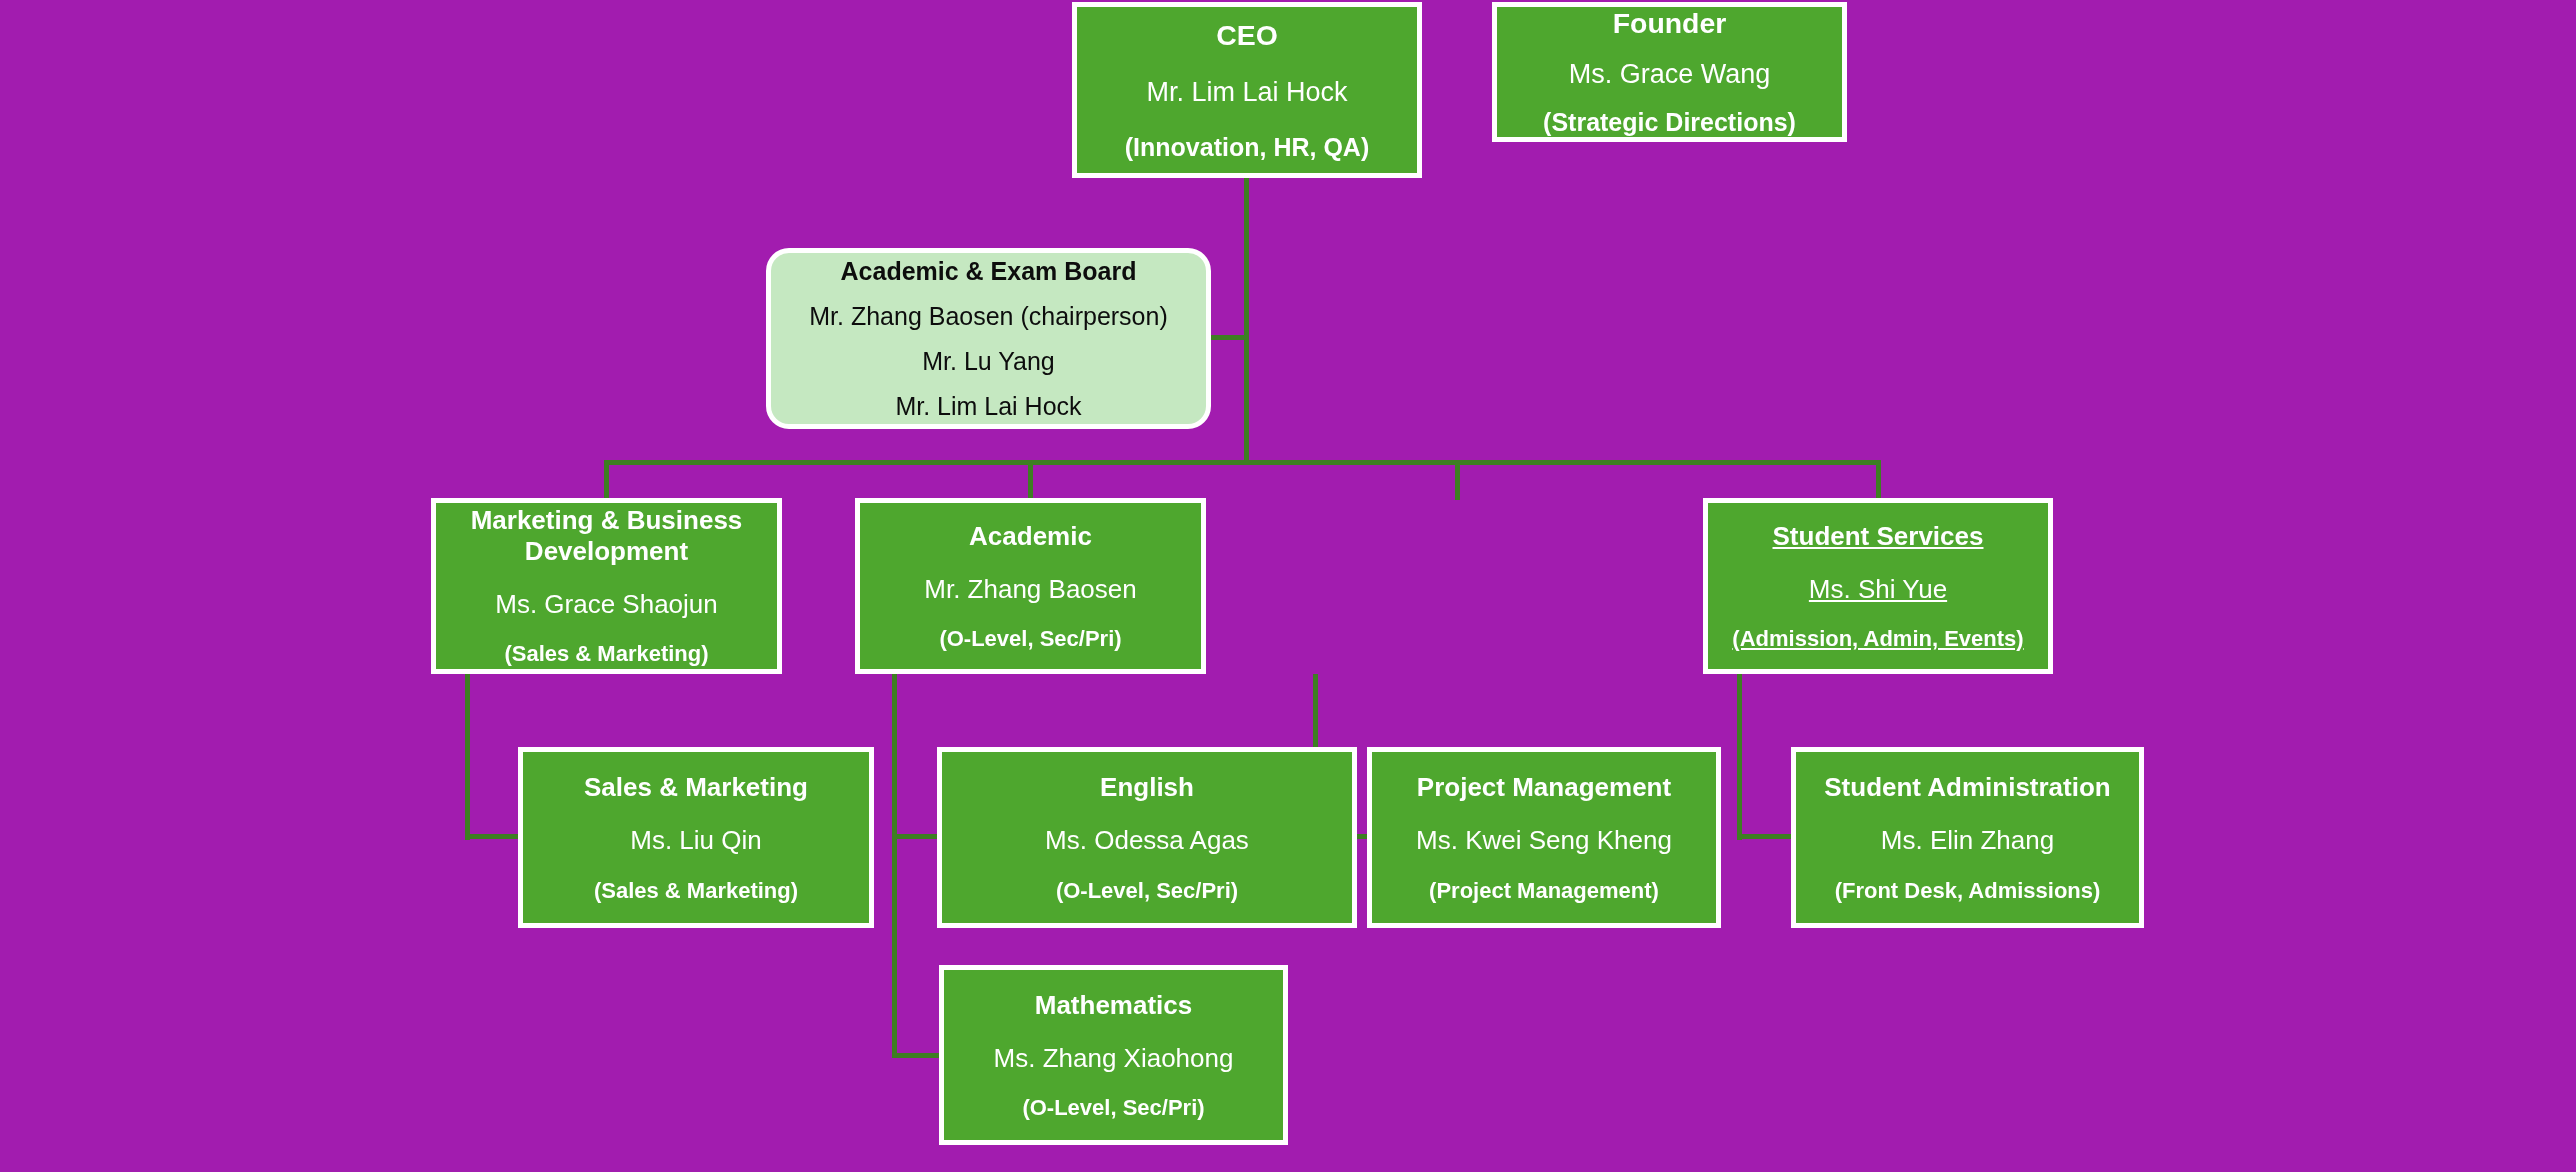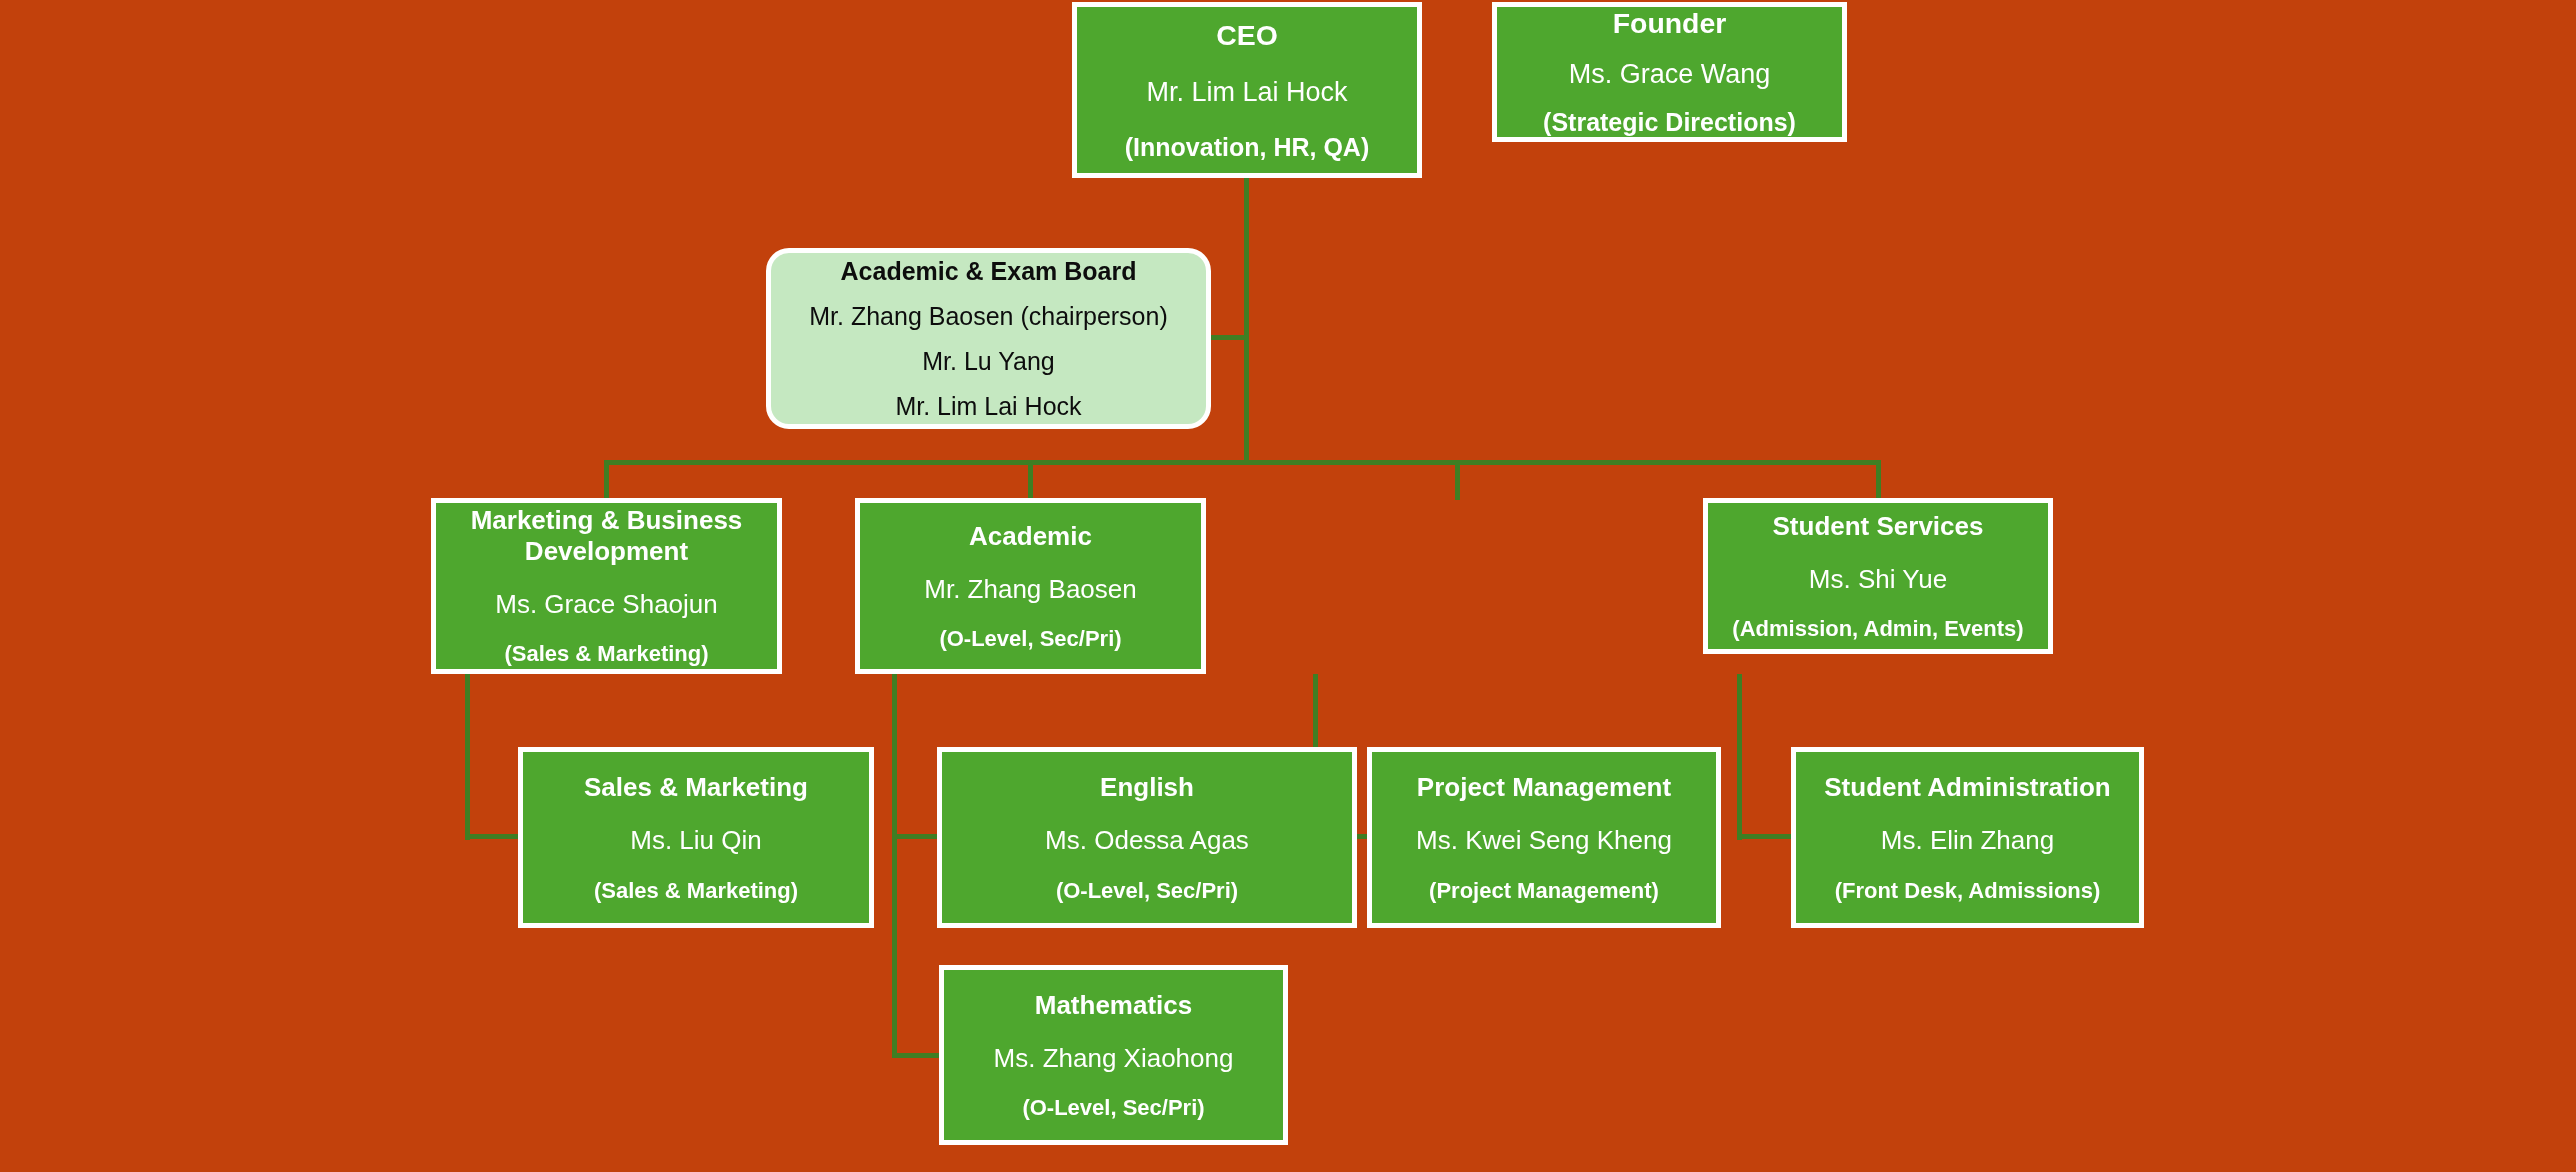--- a/index.html
+++ b/index.html
@@ -4,21 +4,21 @@
 <style>
   html, body {
     margin: 0;
     padding: 0;
     background: #000000;
   }
   .canvas {
     position: relative;
     width: 2576px;
     height: 1172px;
-    background: #c2410c;
+    background: #a21caf;
     overflow: hidden;
     font-family: "Liberation Sans", sans-serif;
   }
   
   .line {
     position: absolute;
     background: #3E7E23;
   }
   
   .node {
@@ -131,21 +131,21 @@
 
   <div class="node" style="left:855px; top:498px; width:351px; height:176px;">
     <div class="title">Academic</div>
     <div class="gap"></div>
     <div class="person">Mr. Zhang Baosen</div>
     <div class="gap"></div>
     <div class="note">(O-Level, Sec/Pri)</div>
   </div>
 
 
-  <div class="node" style="left:1703px; top:498px; width:350px; height:156px;">
+  <div class="node" style="left:1703px; top:498px; width:350px; height:176px;text-decoration:underline;">
     <div class="title">Student Services</div>
     <div class="gap"></div>
     <div class="person">Ms. Shi Yue</div>
     <div class="gap"></div>
     <div class="note">(Admission, Admin, Events)</div>
   </div>
 
   <div class="node" style="left:518px; top:747px; width:356px; height:181px;">
     <div class="title">Sales &amp; Marketing</div>
     <div class="gap"></div>

